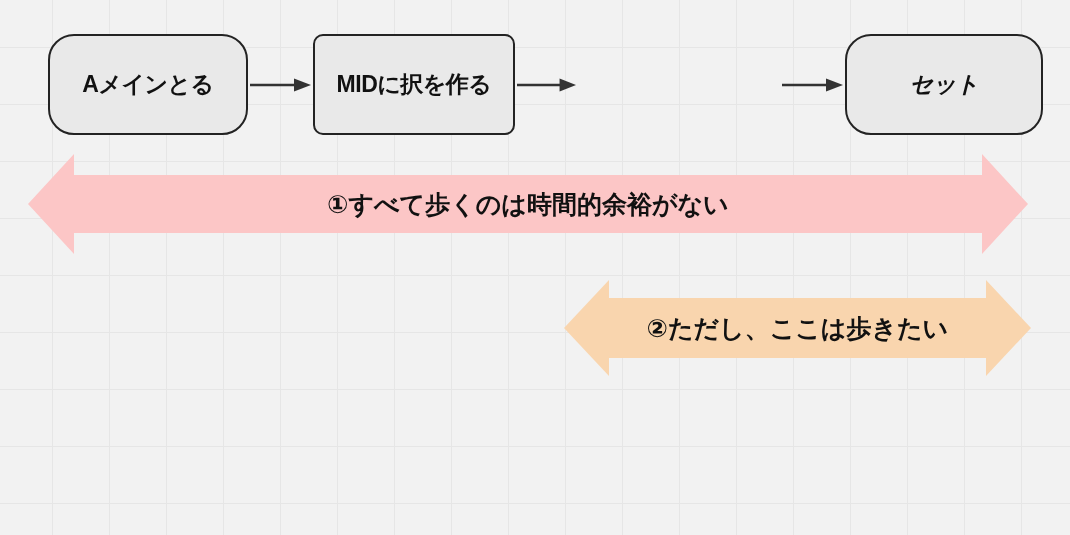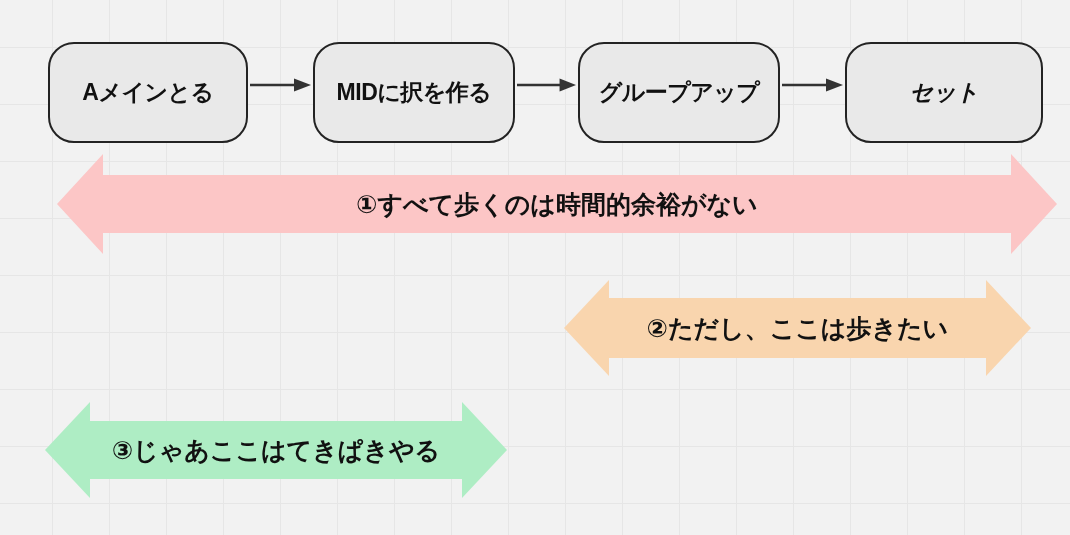--- a/index.html
+++ b/index.html
@@ -33,21 +33,20 @@
     border: 2.5px solid #232323;
     border-radius: 26px;
     display: flex;
     align-items: center;
     justify-content: center;
     color: #111111;
     font-weight: bold;
     font-size: 23px;
     letter-spacing: -0.5px;
     white-space: nowrap;
-    margin-top: 8px;
   }
 
   
   .connector {
     position: absolute;
     height: 20px;
     display: block;
   }
 
   
@@ -77,57 +76,48 @@
   }
 </style>
 </head>
 <body>
 
 <div id="canvas" style="width: 1070px; height: 535px; background-color: rgb(242, 242, 242); background-size: 57px 57px;">
 
   <div class="proc-box" style="left: 48px; top: 34px; width: 200px; height: 101px; background: rgb(233, 233, 233); border-color: rgb(35, 35, 35);">
     <span>Aメインとる</span>
   </div>
-  <div class="proc-box" style="left: 313px; top: 34px; width: 202px; height: 101px; background: rgb(233, 233, 233); border-color: rgb(35, 35, 35);">
+  <div class="proc-box" style="left: 313px; top: 34px; width: 202px; height: 101px; background: rgb(233, 233, 233); border-color: rgb(35, 35, 35); border-radius: 10px;">
     <span>MIDに択を作る</span>
-  </div>
-  <div class="proc-box" style="left: 578px; top: 34px; width: 202px; height: 101px; background: rgb(233, 233, 233); border-color: rgb(35, 35, 35);">
-    <span>グループアップ</span>
   </div>
   <div class="proc-box" style="left: 845px; top: 34px; width: 198px; height: 101px; background: rgb(233, 233, 233); border-color: rgb(35, 35, 35); font-style: italic;">
     <span>セット</span>
   </div>
 
   <svg class="connector" viewBox="0 0 62 20" preserveAspectRatio="none" style="left: 250px; top: 75px; width: 62px;">
     <line x1="0" y1="10" x2="48" y2="10" stroke="#333333" stroke-width="2.6"></line>
     <polygon points="44,3.5 61,10 44,16.5" fill="#333333"></polygon>
   </svg>
   <svg class="connector" viewBox="0 0 62 20" preserveAspectRatio="none" style="left: 517px; top: 75px; width: 60px;">
     <line x1="0" y1="10" x2="48" y2="10" stroke="#333333" stroke-width="2.6"></line>
     <polygon points="44,3.5 61,10 44,16.5" fill="#333333"></polygon>
   </svg>
   <svg class="connector" viewBox="0 0 62 20" preserveAspectRatio="none" style="left: 782px; top: 75px; width: 62px;">
     <line x1="0" y1="10" x2="48" y2="10" stroke="#333333" stroke-width="2.6"></line>
     <polygon points="44,3.5 61,10 44,16.5" fill="#333333"></polygon>
   </svg>
 
-  <div class="band" style="left: 57px; top: 154px; width: 1000px; height: 100px;">
+  <div class="band" style="left: 28px; top: 154px; width: 1000px; height: 100px;">
     <svg preserveAspectRatio="none" viewBox="0 0 1000 100">
         <polygon points="0.0,50.0 46.0,0.0 46.0,21.0 954.0,21.0 954.0,0.0 1000.0,50.0 954.0,100.0 954.0,79.0 46.0,79.0 46.0,100.0" fill="#fcc6c6"></polygon>
       </svg>
     <div class="band-label">①すべて歩くのは時間的余裕がない</div>
   </div>
 
   <div class="band" style="left: 564px; top: 280px; width: 467px; height: 96px;">
     <svg preserveAspectRatio="none" viewBox="0 0 467 96">
         <polygon points="0.0,48.0 45.0,0.0 45.0,18.0 422.0,18.0 422.0,0.0 467.0,48.0 422.0,96.0 422.0,78.0 45.0,78.0 45.0,96.0" fill="#f9d5ae"></polygon>
       </svg>
     <div class="band-label">②ただし、ここは歩きたい</div>
   </div>
 
-  <div class="band" style="left: 45px; top: 402px; width: 462px; height: 96px;">
-    <svg preserveAspectRatio="none" viewBox="0 0 462 96">
-        <polygon points="0.0,48.0 45.0,0.0 45.0,19.0 417.0,19.0 417.0,0.0 462.0,48.0 417.0,96.0 417.0,77.0 45.0,77.0 45.0,96.0" fill="#aeedc4"></polygon>
-      </svg>
-    <div class="band-label">③じゃあここはてきぱきやる</div>
-  </div>
 
 </div>
 
 </body></html>

